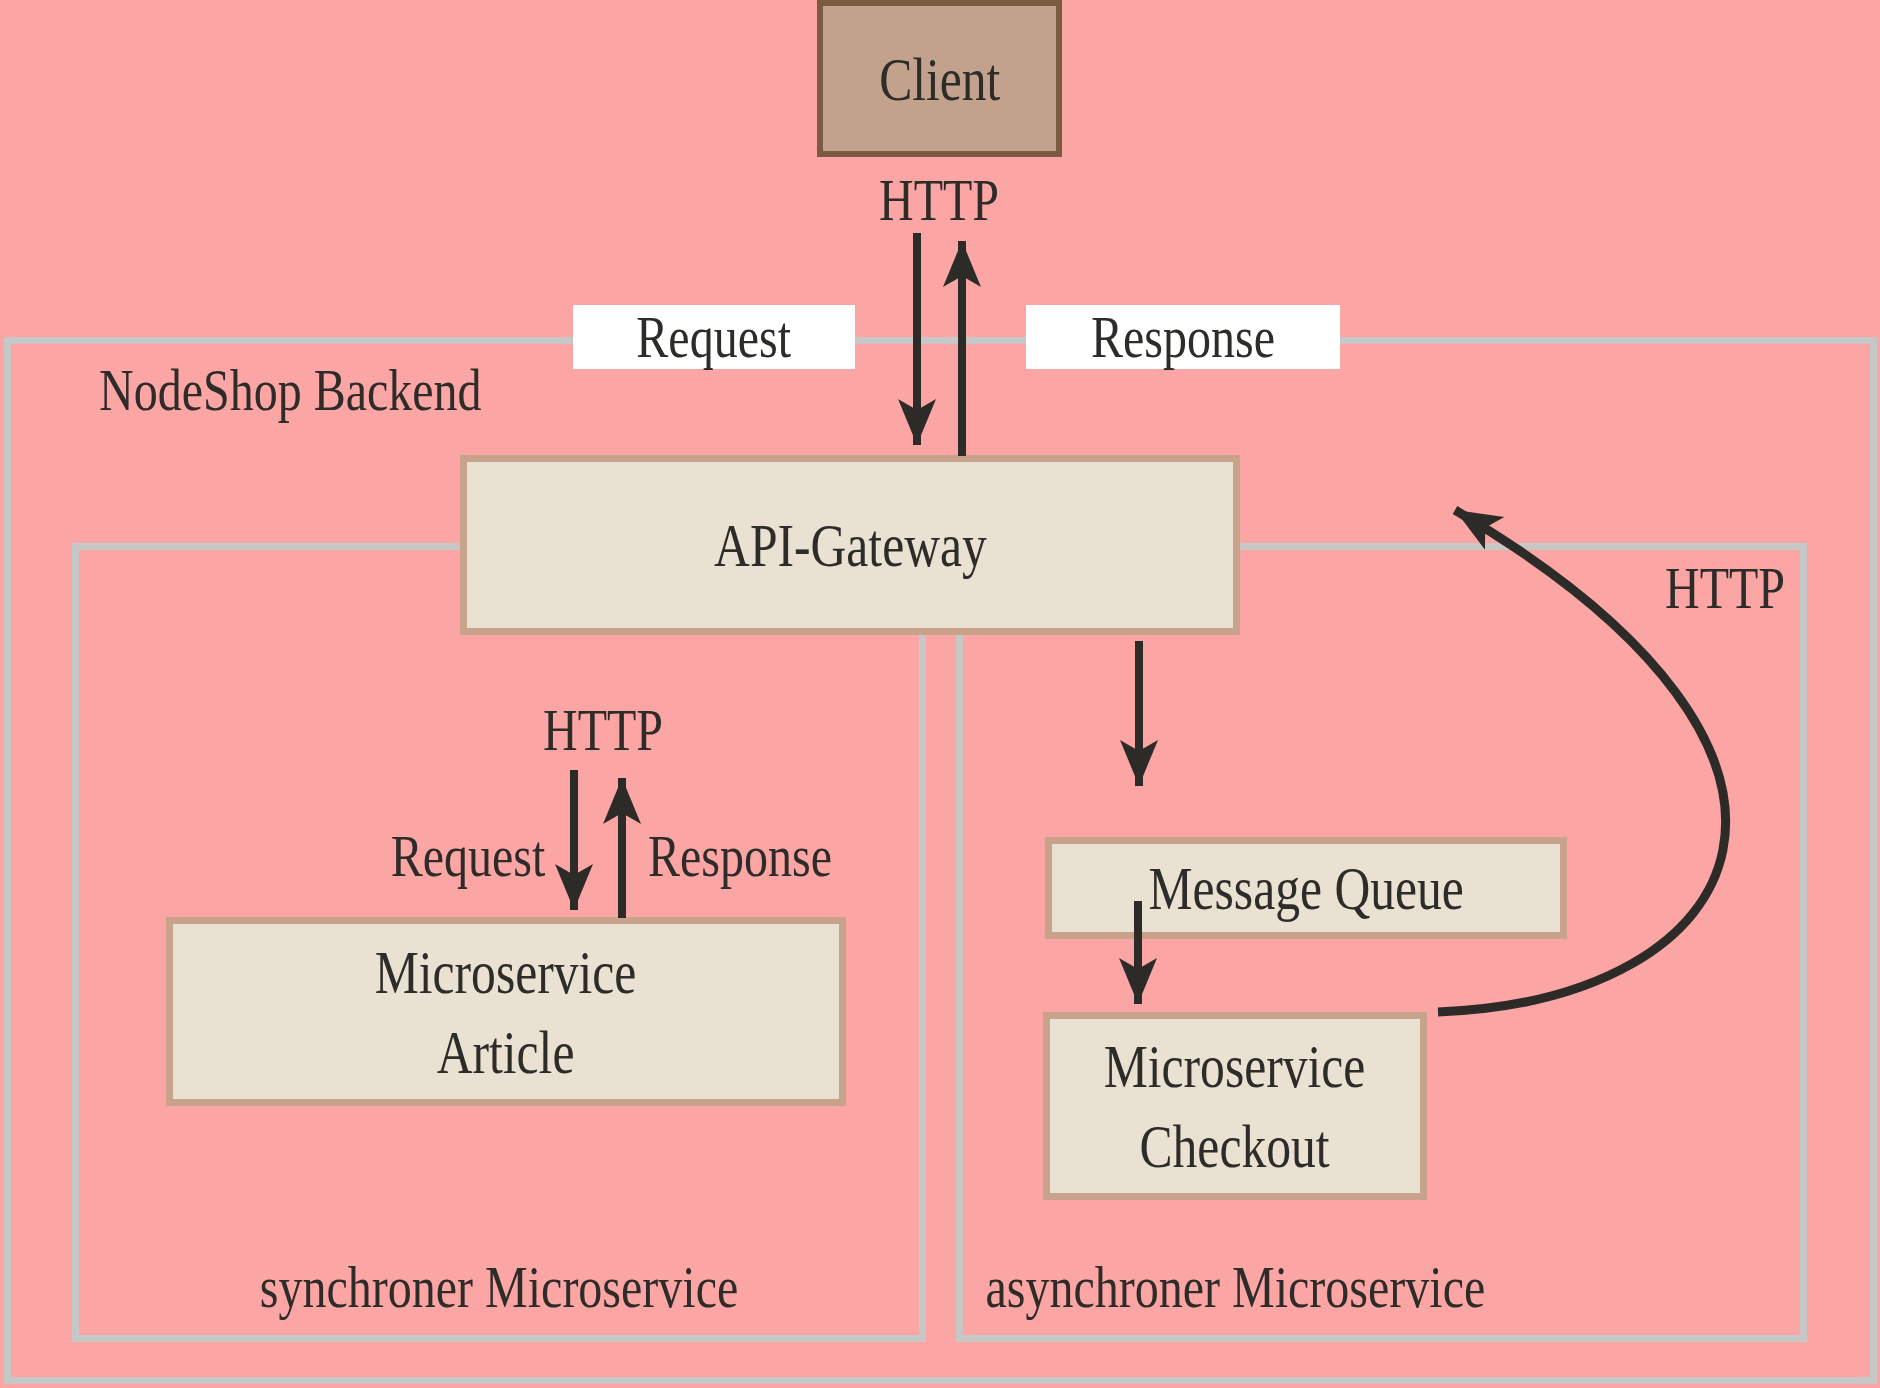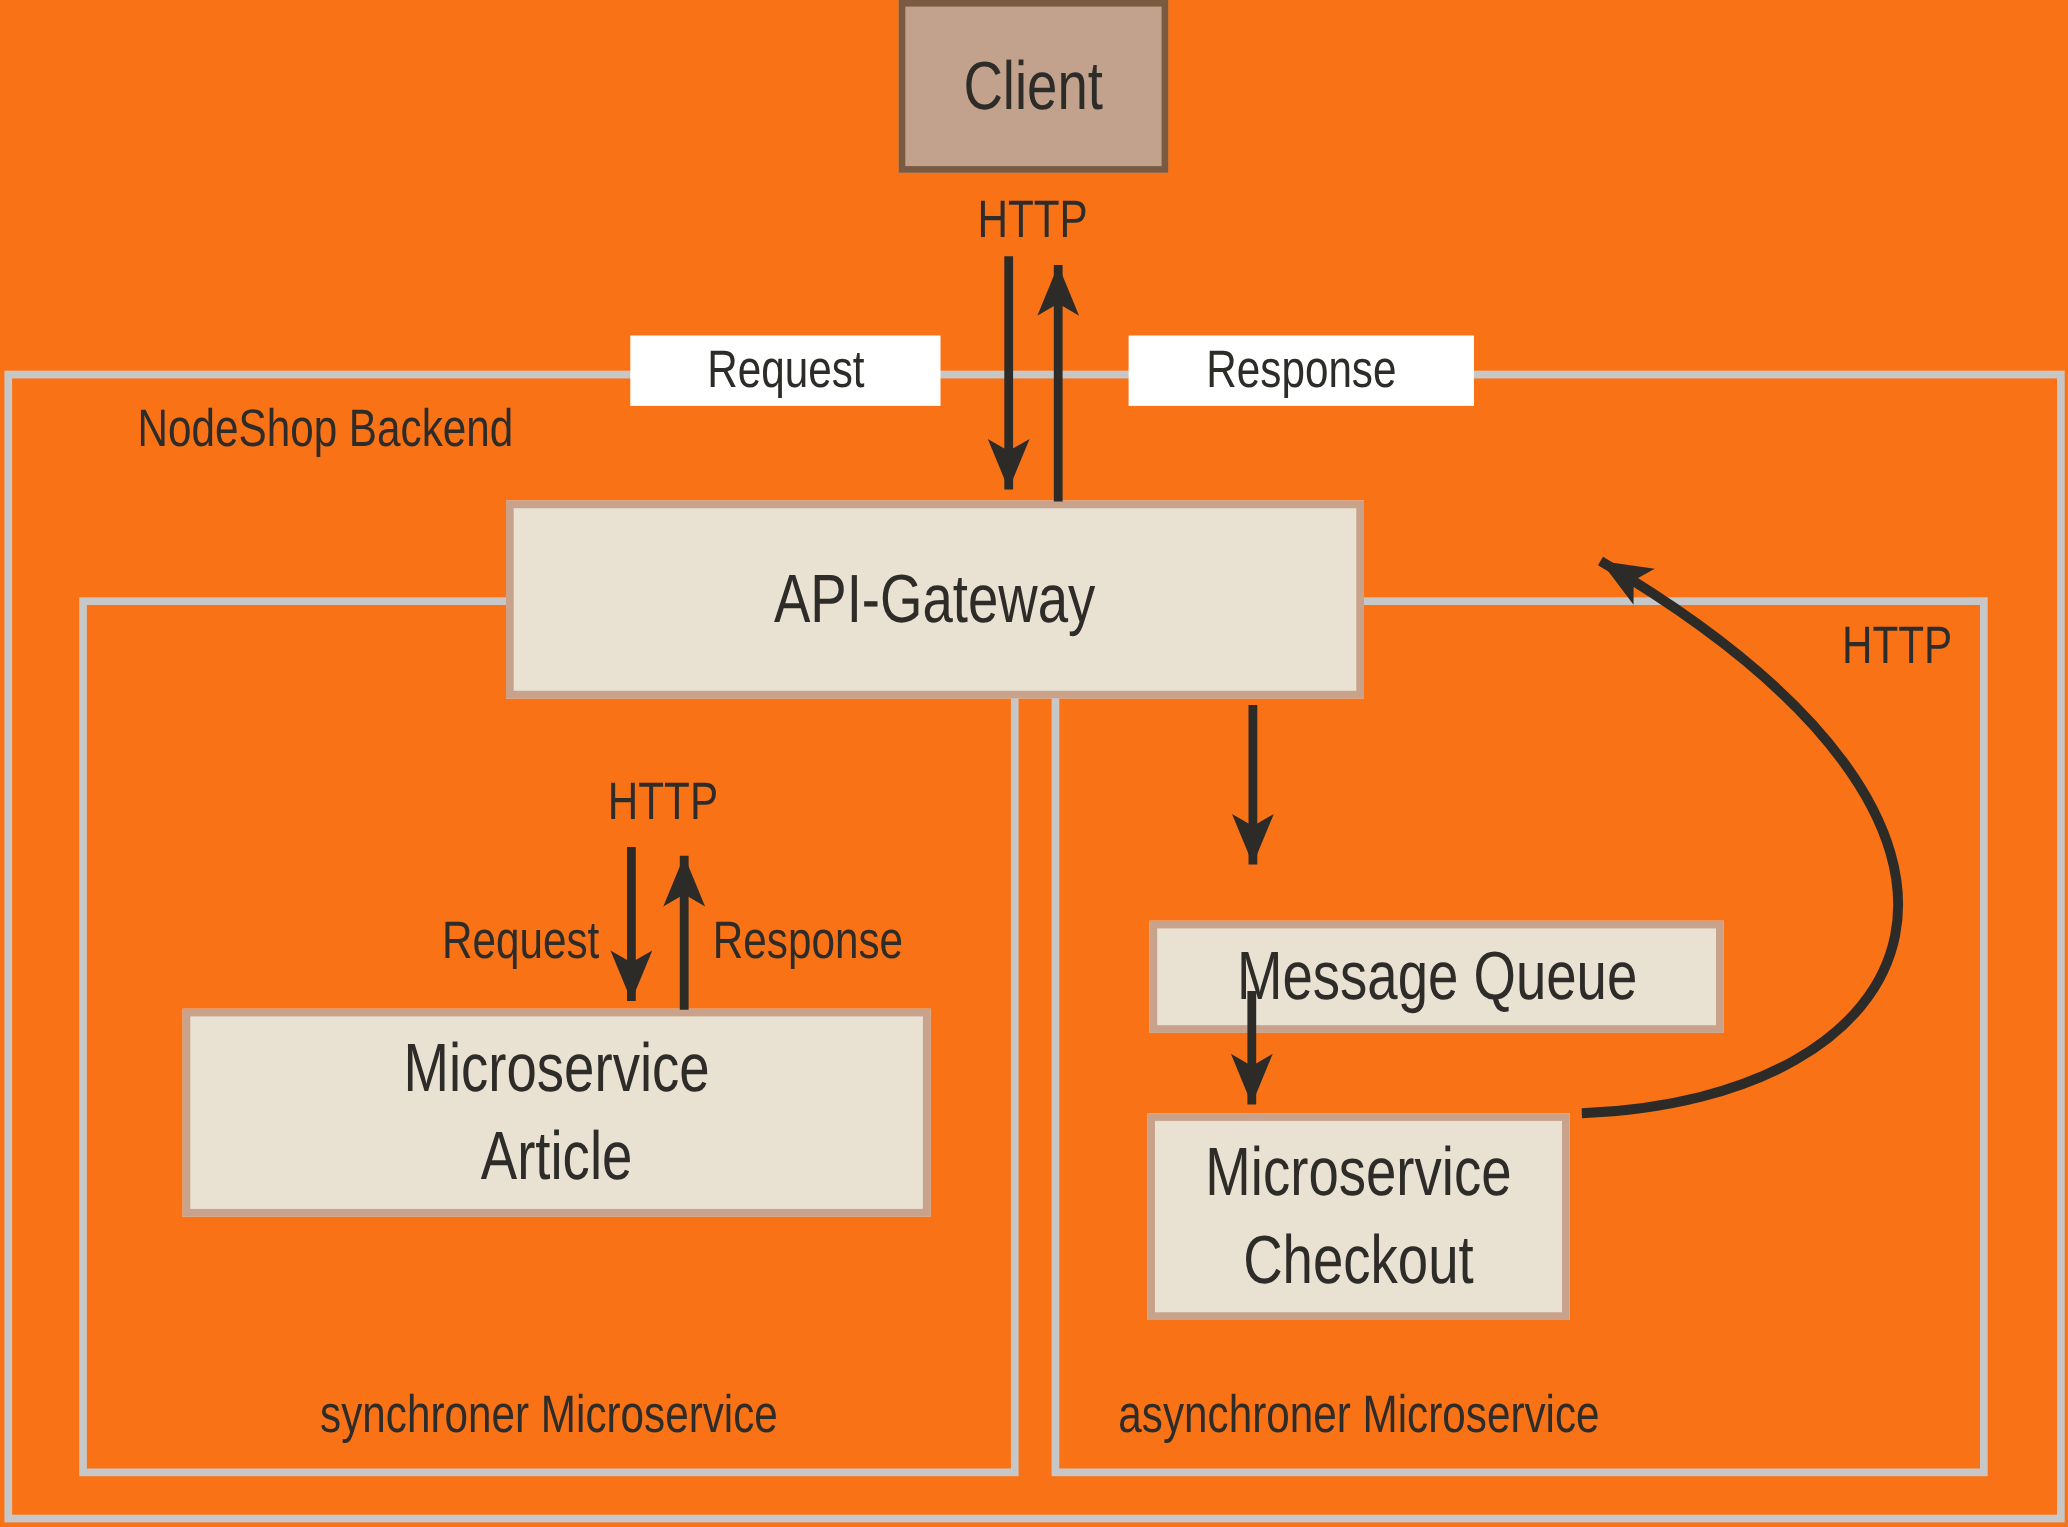--- a/index.html
+++ b/index.html
@@ -1,30 +1,30 @@
 <!DOCTYPE html>
 <html><head>
 <meta charset="utf-8">
 <style>
   html,body{margin:0;padding:0;background:#ffffff;}
   #stage{
-    position:relative;width:1880px;height:1388px;background:#f97316;
-    font-family:Liberation Sans, sans-serif;
+    position:relative;width:1880px;height:1388px;background:#fca5a5;
+    font-family:Liberation Serif, serif;
     color:#2e2c29;overflow:hidden;
   }
   .frame{position:absolute;border:7px solid #c7c7c7;background:transparent;box-sizing:border-box;z-index:1;}
   .node{
     position:absolute;box-sizing:border-box;z-index:3;
     display:flex;align-items:center;justify-content:center;
     background:#e9e1d2;border:7px solid #c9a28b;
   }
   #client-node{background:#c3a28d;border:6px solid #7a5a40;}
   .lbl{
     position:absolute;z-index:4;display:flex;align-items:center;
-    font-size:48px;line-height:64px;white-space:nowrap;
+    font-size:60px;line-height:64px;white-space:nowrap;
   }
   .lbl.center{justify-content:center;}
   .lbl.right{justify-content:flex-end;}
   .lbl.masked{background:#ffffff;z-index:2;}
   .t{display:inline-block;transform:scaleX(0.8);transform-origin:50% 50%;}
   .t-left{transform-origin:0 50%;}
   .t-right{transform-origin:100% 50%;}
   .node .txt{font-size:62px;line-height:80px;text-align:center;transform:scaleX(0.8);transform-origin:50% 50%;}
   #arrow-layer{position:absolute;left:0;top:0;z-index:5;pointer-events:none;}
 </style>

